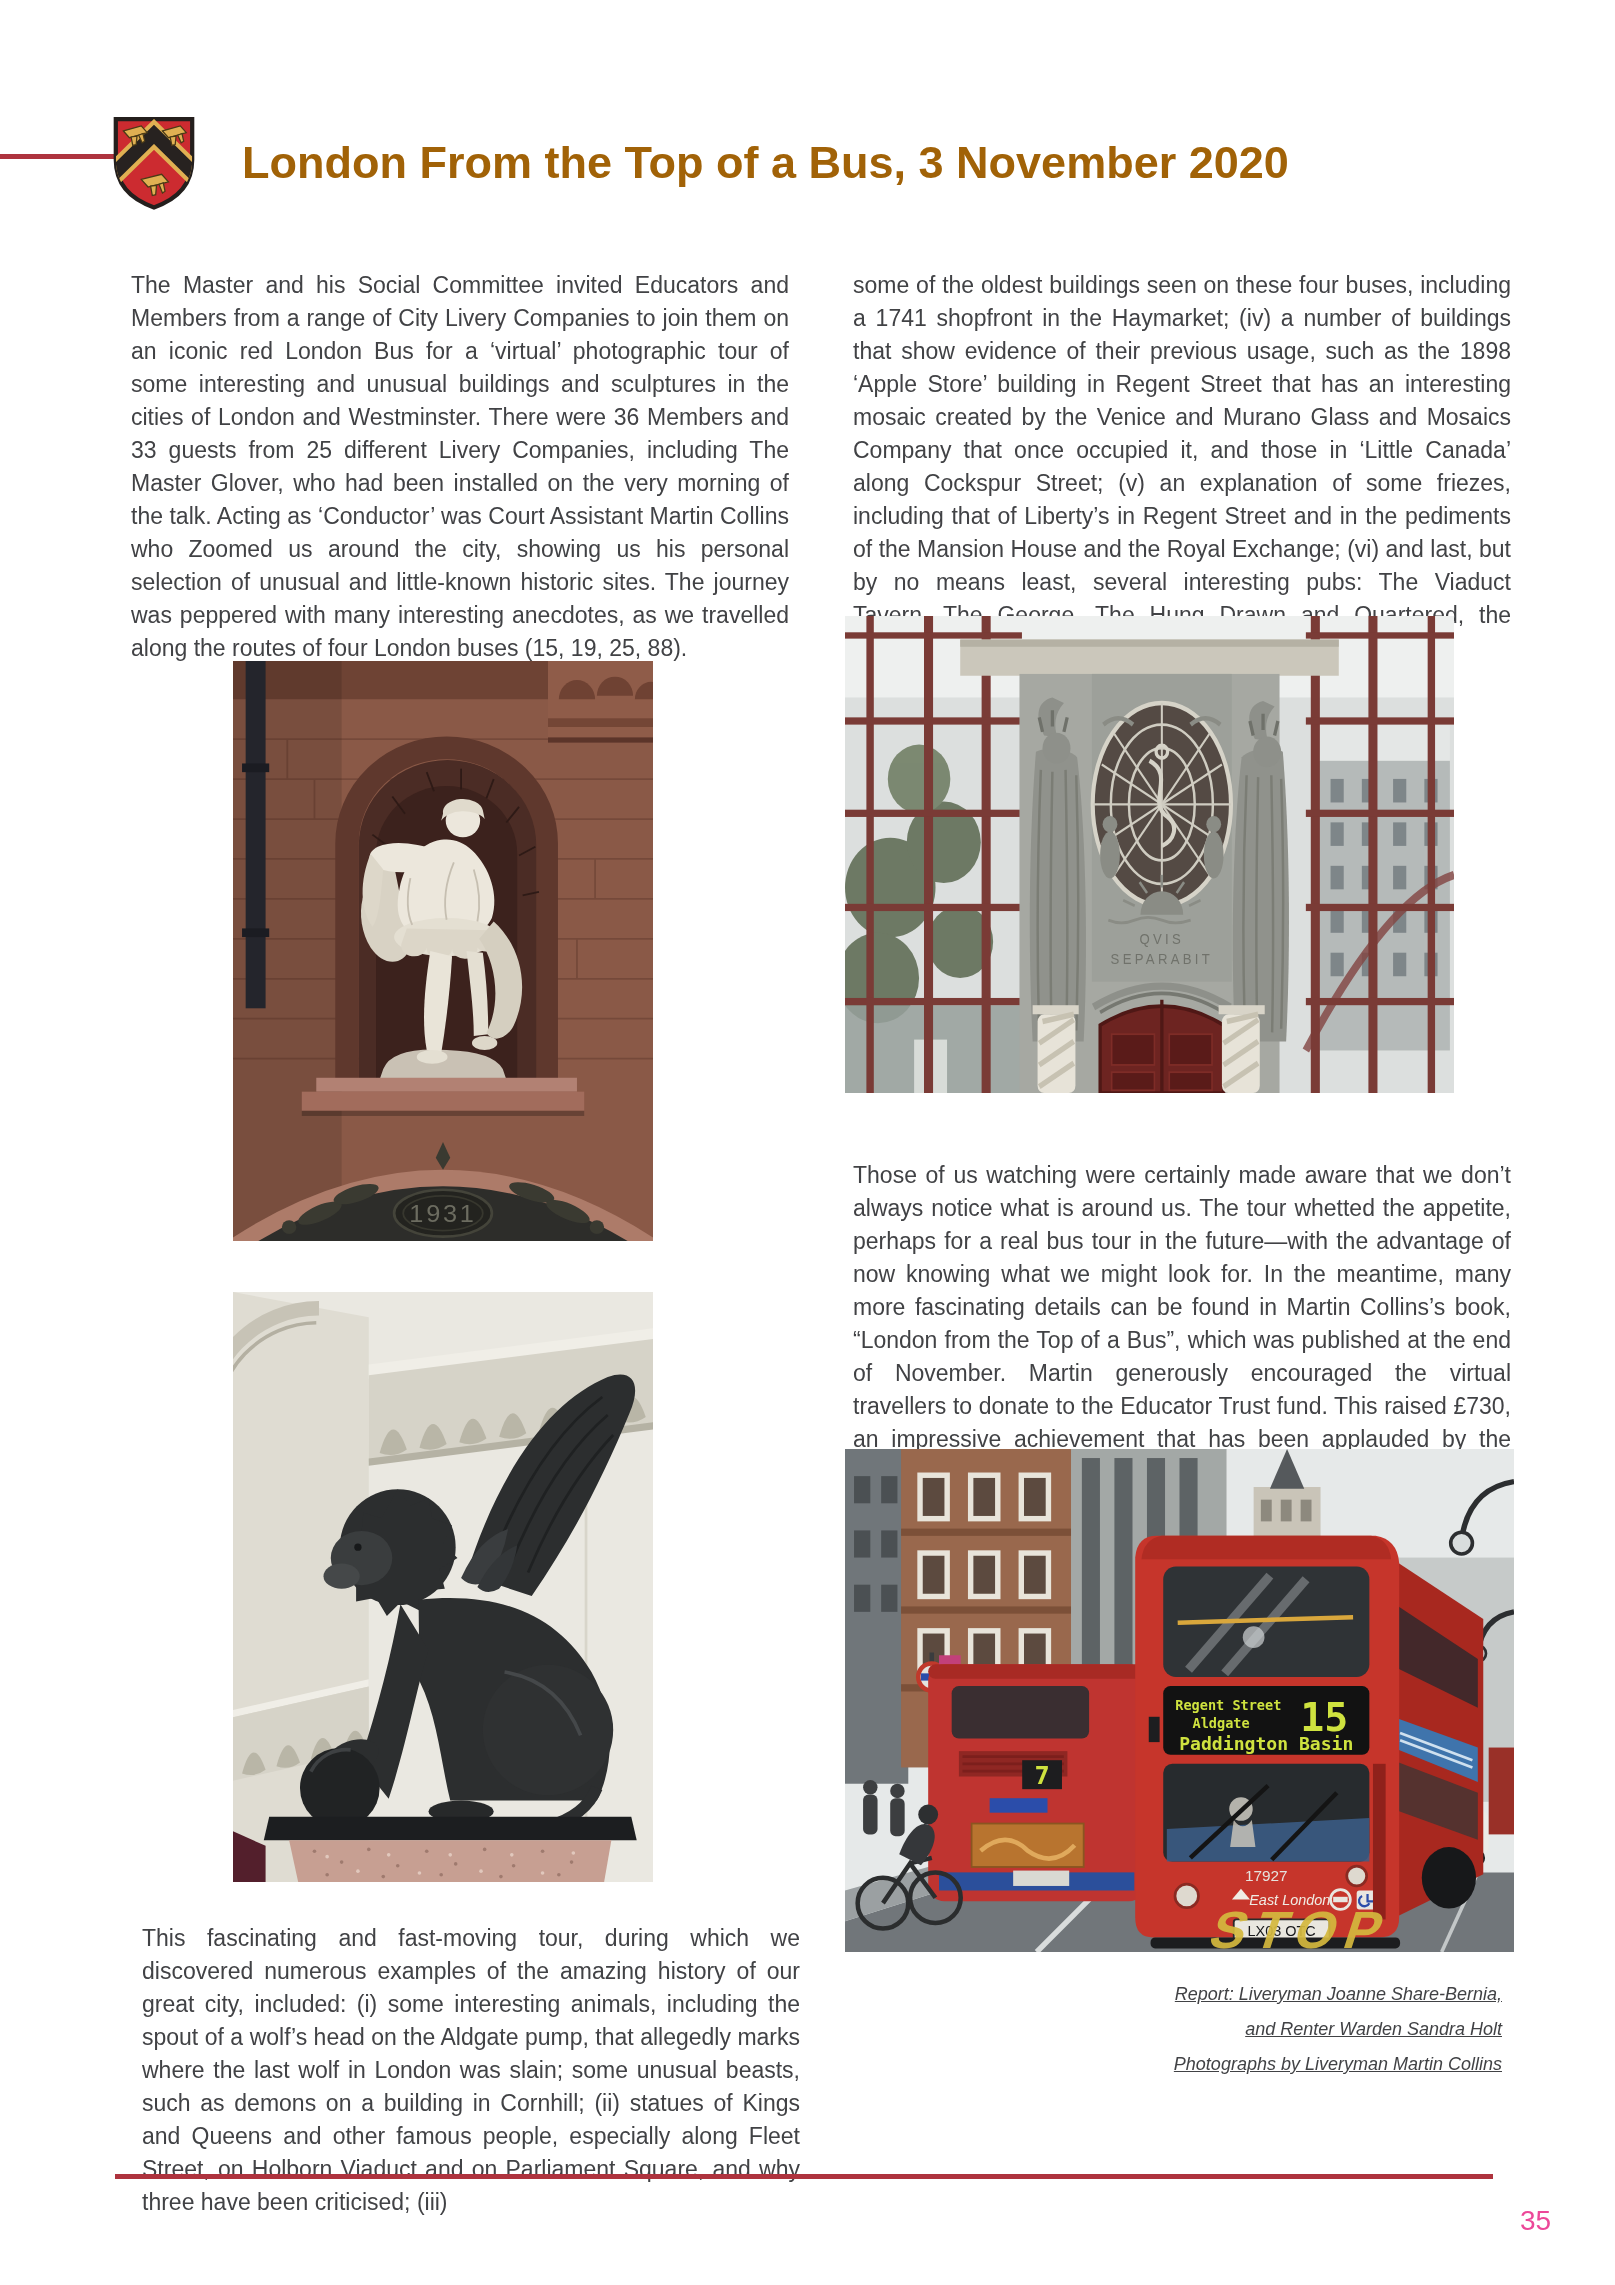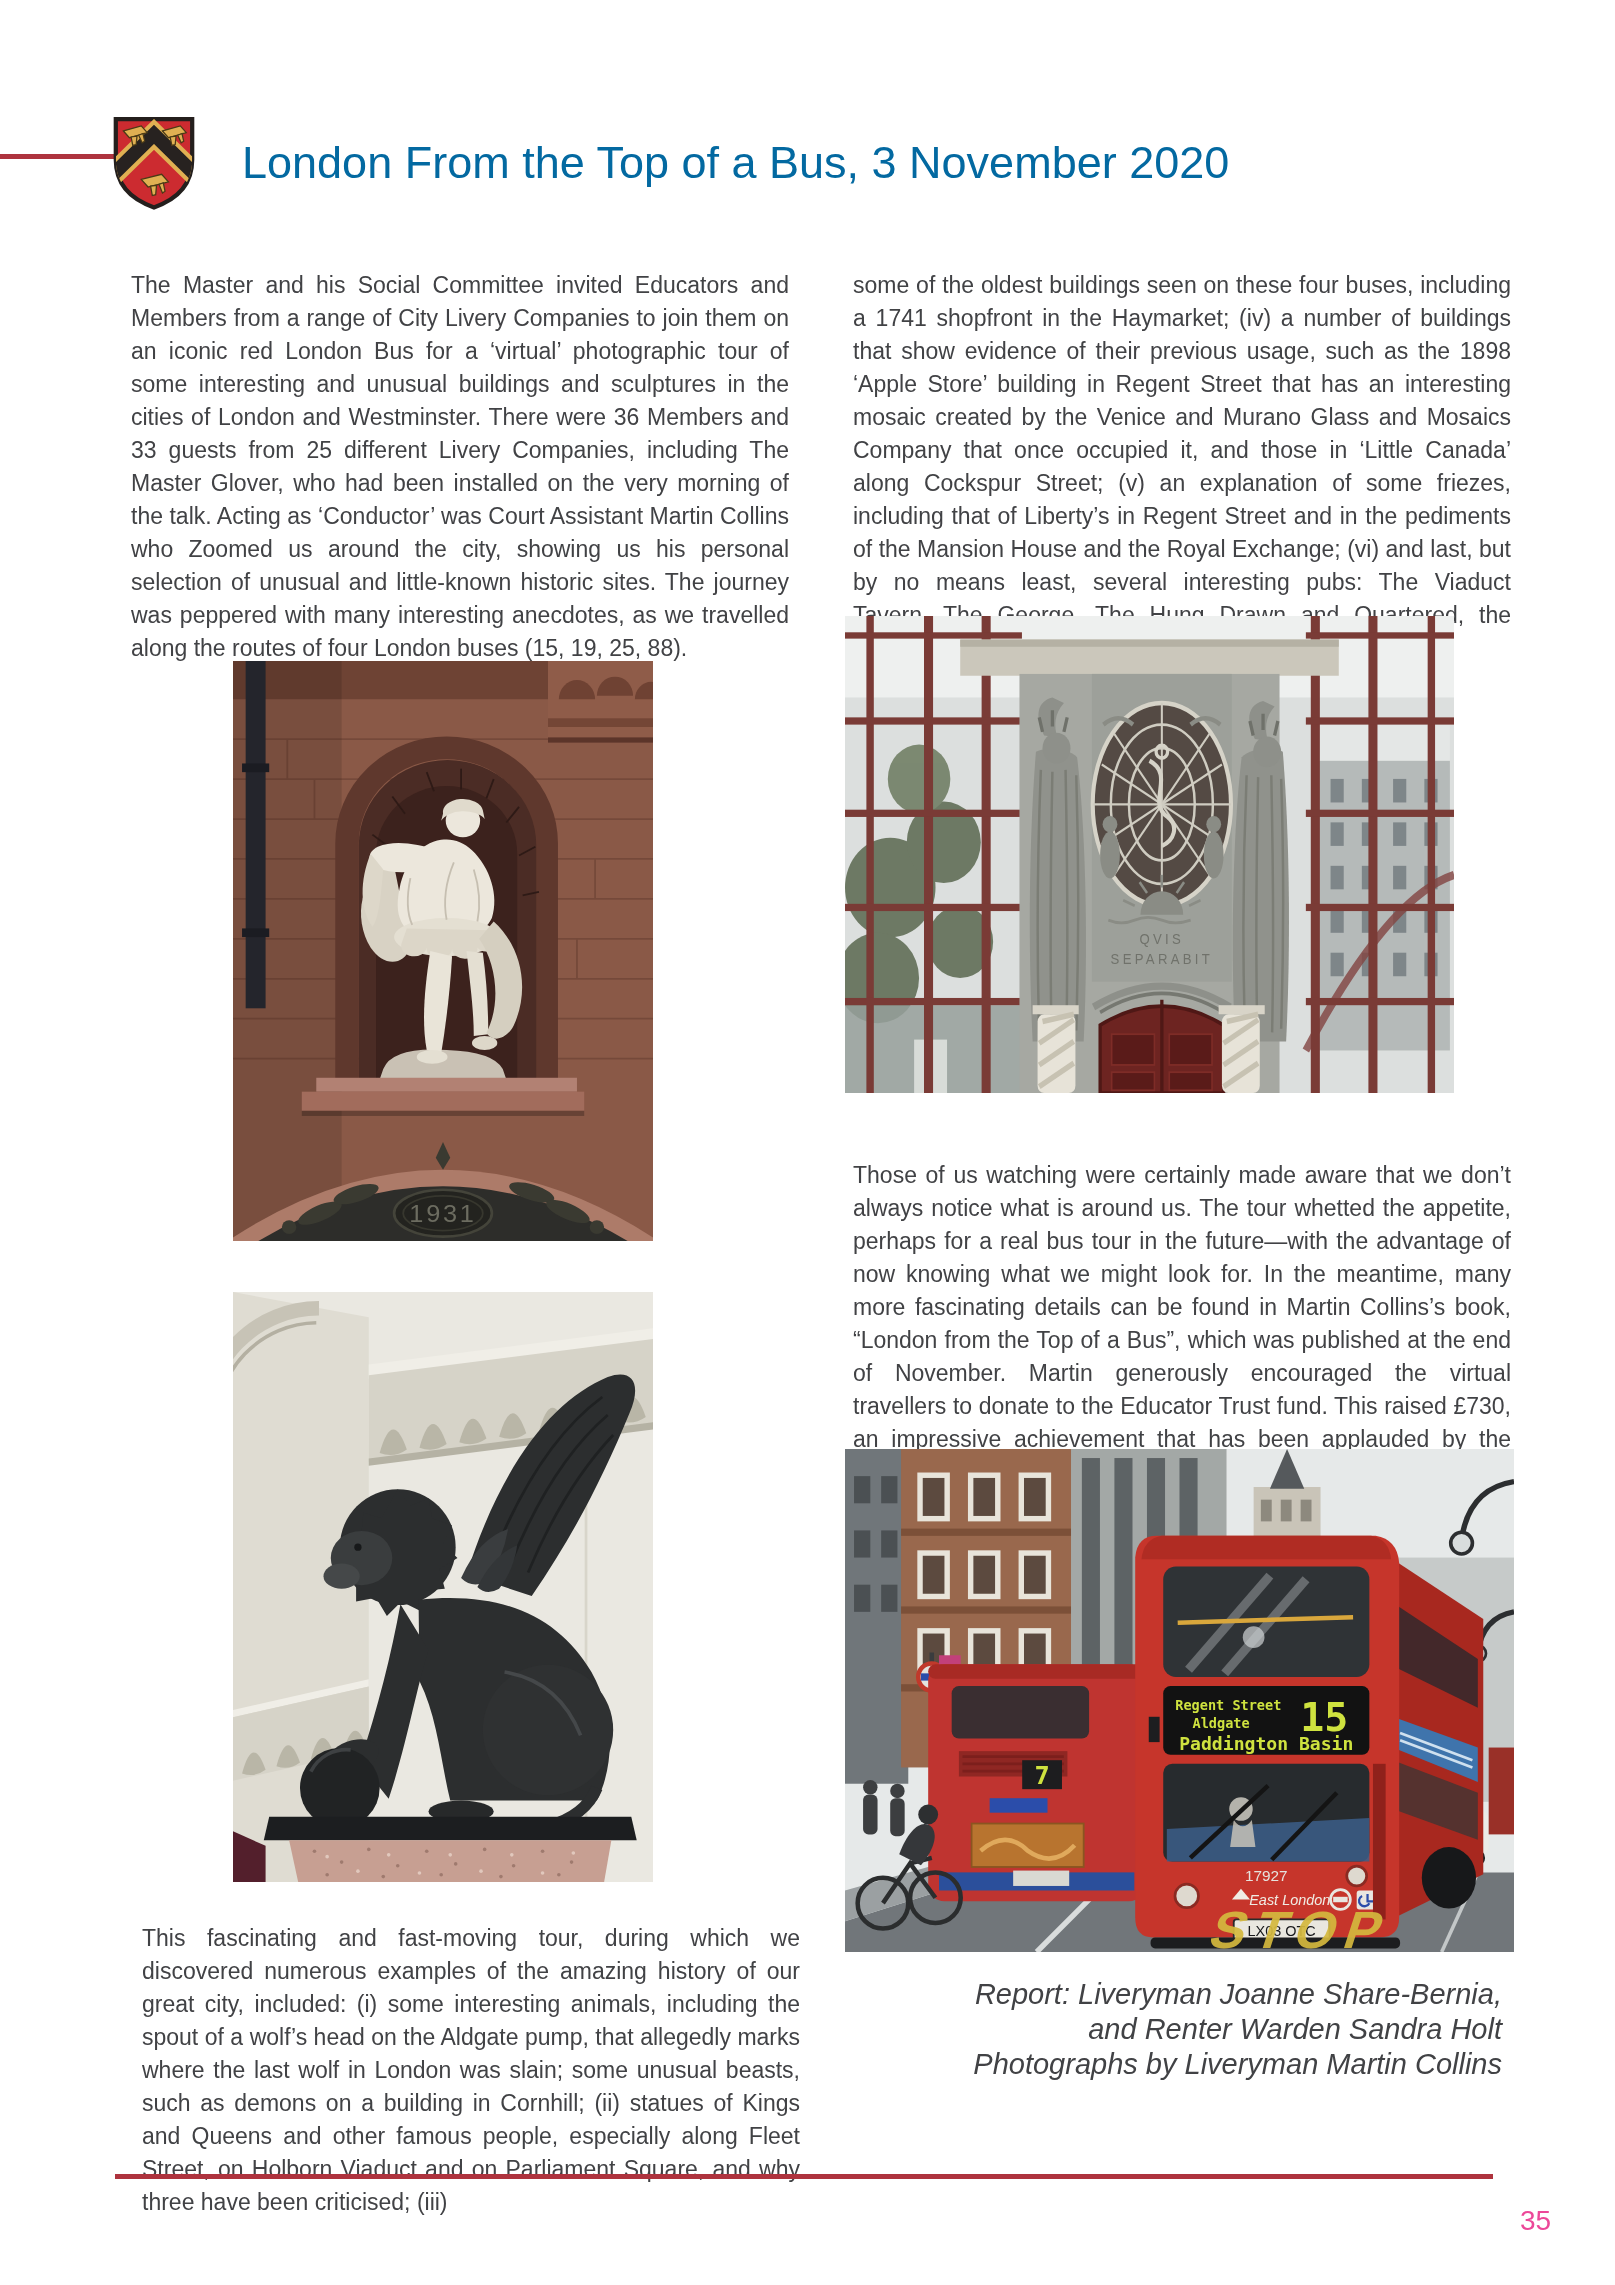--- a/index.html
+++ b/index.html
@@ -1,28 +1,28 @@
 <!DOCTYPE html>
 <html style="font-size:14.5px"><head>
 <meta charset="utf-8">
 <style>
   html,body{margin:0;padding:0;background:#ffffff;}
   .page{position:relative;width:1616px;height:2285px;background:#ffffff;overflow:hidden;
         font-family:"Liberation Sans",sans-serif;color:#404143;}
   .accent-line{position:absolute;background:#ae333e;}
   .crest{position:absolute;left:109px;top:114px;width:90px;height:98px;z-index:2;}
   .page-title{position:absolute;left:242px;top:134px;width:1266px;font-size:45px;line-height:58px;
-              color:#0369a1;letter-spacing:0px;font-weight:400;}
+              color:#a16207;letter-spacing:0px;font-weight:700;}
   .body-para{position:absolute;font-size:23px;line-height:33px;text-align:justify;color:#414245;margin-left:16px;}
   .p-l1{left:115px;top:246px;width:658px;}
   .p-r1{left:837px;top:246px;width:658px;}
   .p-r2{left:837px;top:1136px;width:658px;}
   .p-l2{left:126px;top:1899px;width:658px;}
   .attribution{position:absolute;left:819px;top:1977px;width:683px;text-align:right;font-style:italic;
-               font-size:29px;line-height:35px;color:#414245;}
+               font-size:18px;line-height:35px;color:#414245;text-decoration:underline;}
   .photo{position:absolute;overflow:hidden;}
   .photo svg{display:block;width:100%;height:100%;}
   .ph-statue{left:233px;top:661px;width:420px;height:580px;}
   .ph-door{left:845px;top:616px;width:609px;height:477px;}
   .ph-lion{left:233px;top:1292px;width:420px;height:590px;}
   .ph-bus{left:845px;top:1449px;width:669px;height:503px;}
   .page-number{position:absolute;left:1520px;top:2205px;font-size:28px;color:#ec4899;}
   svg text{font-family:"Liberation Sans",sans-serif;}
   .led{font-family:"DejaVu Sans Mono","Liberation Mono",monospace;font-weight:bold;fill:#cfe23f;}
   .stone-text{fill:#70726b;letter-spacing:4px;}

